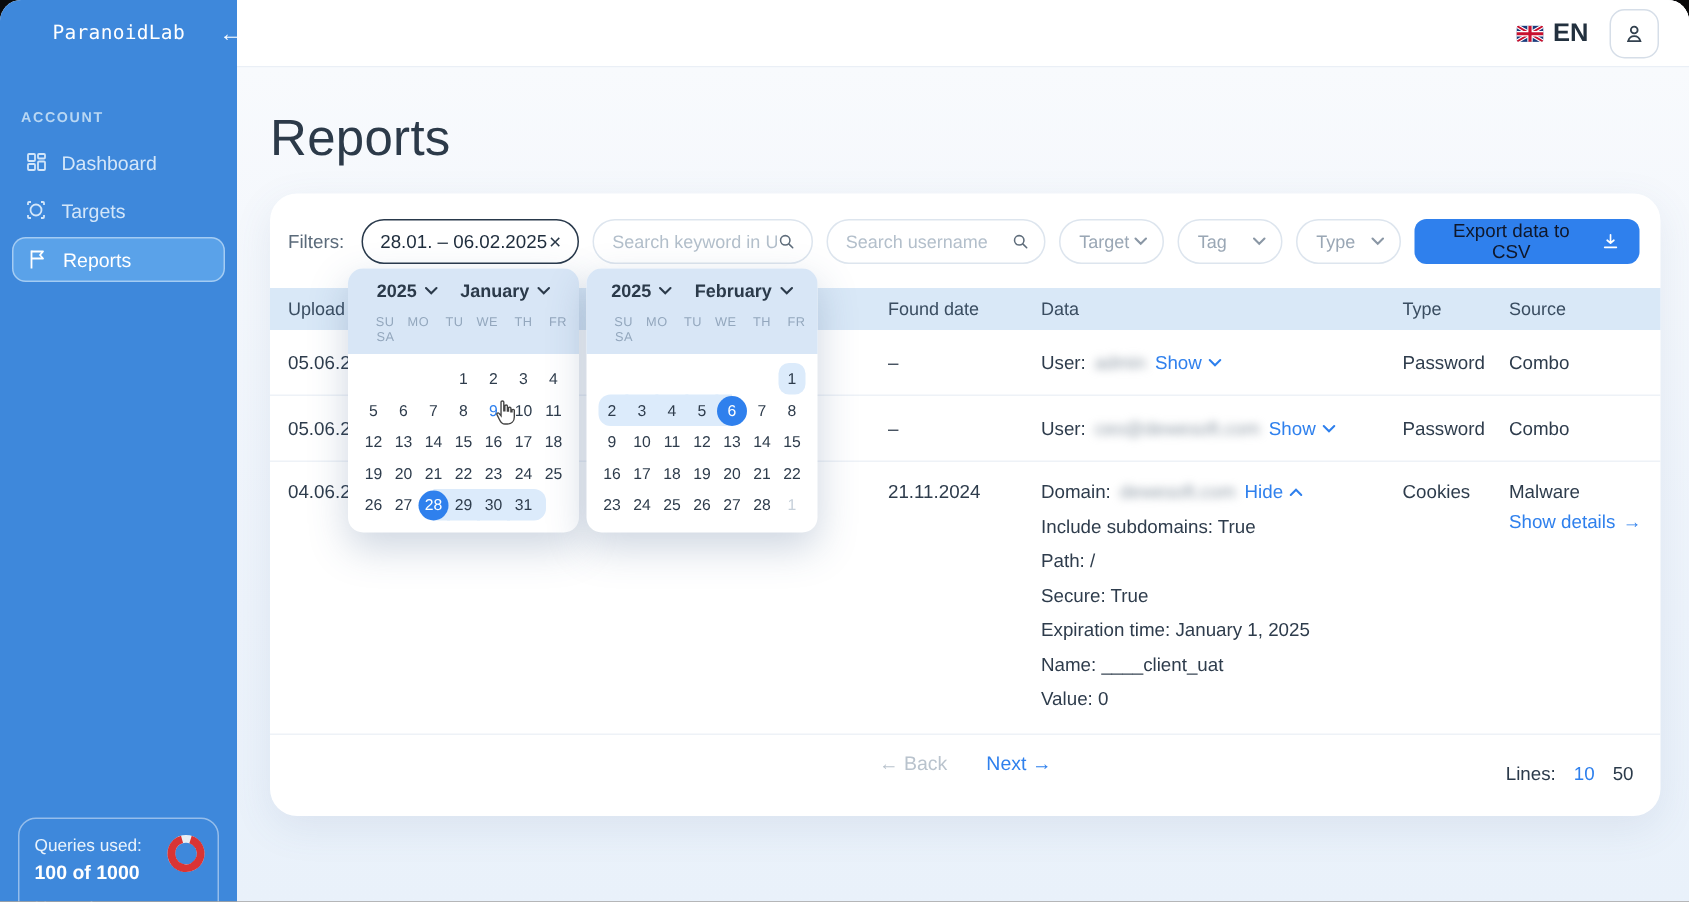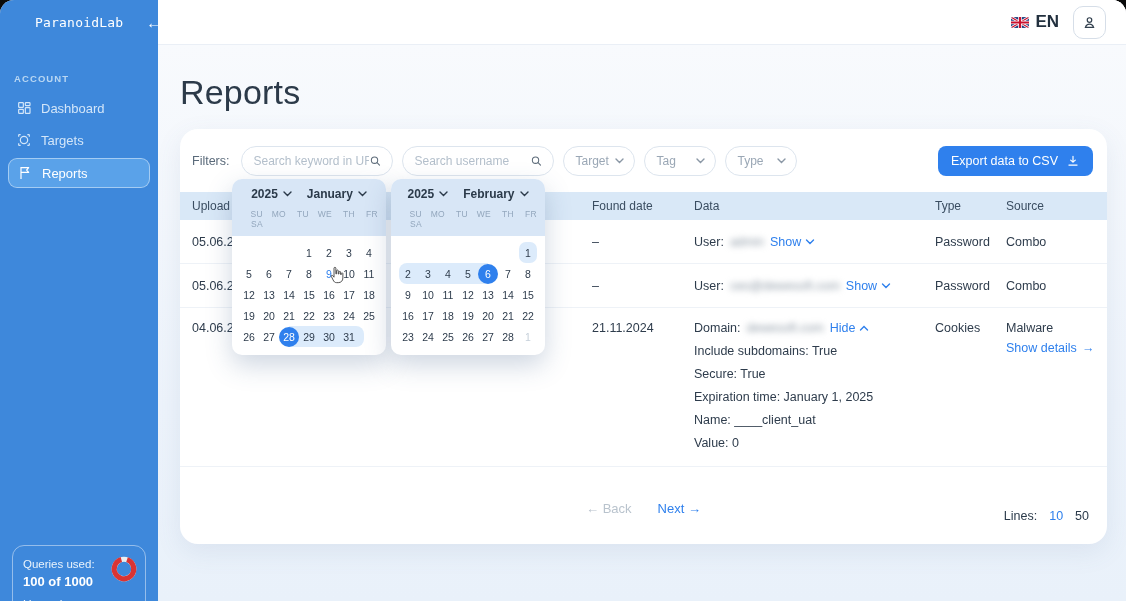--- a/index.html
+++ b/index.html
@@ -47,21 +47,21 @@
                 font-size:12.5px; color:#1f2d3d; cursor:pointer; }
   .date-clear { font-size:14px; color:#2b3a4a; cursor:pointer; line-height:1; }
   .search-box { border:1px solid #dde5ee; padding:0 10px 0 12px; }
   .search-box input { border:0; outline:0; width:100%; font-size:12px; color:#3a4856; background:transparent;
                       font-family:"Liberation Sans", sans-serif; }
   .search-box input::placeholder { color:#b3bfcb; }
   .kw { width:152px; } .un { width:152px; }
   .select { border:1px solid #dde5ee; width:72px; justify-content:space-between; padding:0 10px 0 12px;
             font-size:12px; color:#9aa7b5; cursor:pointer; }
   .export-btn { margin-left:auto; height:30px; display:inline-flex; align-items:center; gap:8px;
-                background:#2f80ed; color:#ffffff; border:0; border-radius:8px; padding:0 13px;
+                background:#2f80ed; color:#0f172a; border:0; border-radius:8px; padding:0 13px;
                 font-size:12.5px; font-family:"Liberation Sans", sans-serif; cursor:pointer; }
 
   
   .grid-row { display:grid; grid-template-columns:400px 102px 241px 71px 1fr; padding:0 12px; align-items:center; }
   .thead { height:28px; background:#d9e8f7; font-size:12px; color:#3a4d61; }
   .trow { border-bottom:1px solid #eef2f7; font-size:12.5px; color:#2e3c4c; }
   .trow.r1, .trow.r2 { height:44px; }
   .trow.r3 { align-items:start; padding-top:11px; padding-bottom:11px; }
   .trow.r3 > div { padding-top:2px; }
   .data-line { display:flex; align-items:center; gap:6px; }
@@ -172,20 +172,24 @@
       </button>
     </div>
 
     <div class="content">
       <h1 class="page-title">Reports</h1>
 
       <div class="card">
 
         <div class="filters">
           <span class="filters-label">Filters:</span>
+          <div class="pill date-input">
+            <span>28.01. – 06.02.2025</span>
+            <span class="date-clear">×</span>
+          </div>
           <div class="pill search-box kw">
             <input placeholder="Search keyword in URL" style="">
             <svg width="14" height="14" viewBox="0 0 24 24" fill="none" stroke="#5f6d7b" stroke-width="2" stroke-linecap="round">
               <circle cx="10.5" cy="10.5" r="6"></circle>
                 <path d="M15.3 15.3 20 20"></path>
             </svg>
           </div>
           <div class="pill search-box un">
             <input placeholder="Search username" style="">
             <svg width="14" height="14" viewBox="0 0 24 24" fill="none" stroke="#5f6d7b" stroke-width="2" stroke-linecap="round">
@@ -270,20 +274,21 @@
               <span class="redact">dewesoft.com</span>
               <a class="toggle">
                 <span>Hide</span>
                 <svg width="10" height="6" viewBox="0 0 9 6">
                     <path d="M1 5l3.5-3.5L8 5" fill="none" stroke="#2f80ed" stroke-width="1.4" stroke-linecap="round"></path>
                   </svg>
               </a>
             </div>
             <div class="details">
               <div>Include subdomains: True</div>
+              <div>Path: /</div>
               <div>Secure: True</div>
               <div>Expiration time: January 1, 2025</div>
               <div>Name: ____client_uat</div>
               <div>Value: 0</div>
             </div>
           </div>
           <div>Cookies</div>
           <div>
             <div>Malware</div>
             <a class="src-link">

